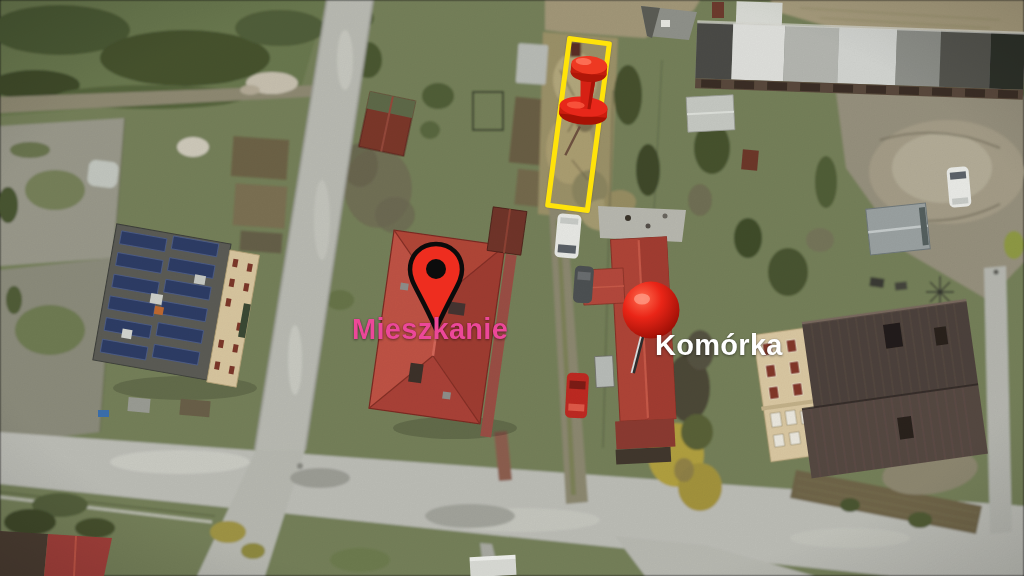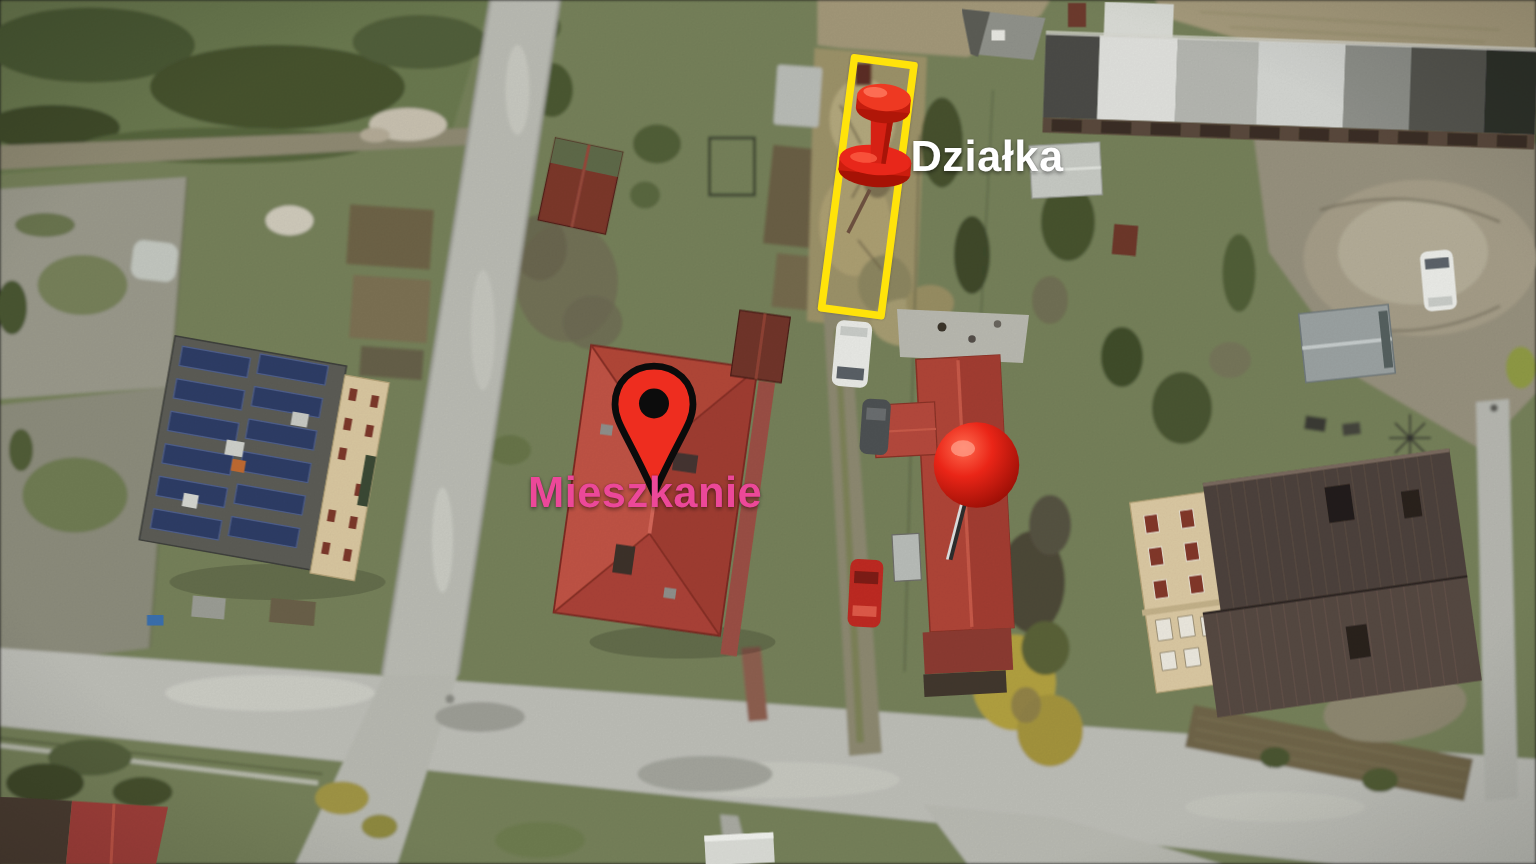--- a/index.html
+++ b/index.html
@@ -411,15 +411,15 @@
         <stop offset="45%" stop-color="#ea2517"></stop>
         <stop offset="100%" stop-color="#9c0f06"></stop>
       </radialGradient>
     </defs>
     <line x1="37" y1="55" x2="27" y2="94" stroke="#2c2c2c" stroke-width="4"></line>
     <line x1="35.5" y1="55" x2="25.5" y2="94" stroke="#d9d9d9" stroke-width="1.8"></line>
     <circle cx="45" cy="31" r="28.5" fill="url(#ballGrad)"></circle>
     <ellipse cx="36" cy="20" rx="8" ry="5.5" fill="#ff9f8a" opacity=".75"></ellipse>
   </svg>
 
-  <div class="map-label lbl-dzialka" style="color: rgb(255, 255, 255);">Działka</div>
   <div class="map-label lbl-mieszkanie" style="color: #ec4899;">Mieszkanie</div>
+  <div class="map-label lbl-komorka" style="color: rgb(255, 255, 255);">Komórka</div>
 </div>
 
 </body></html>

